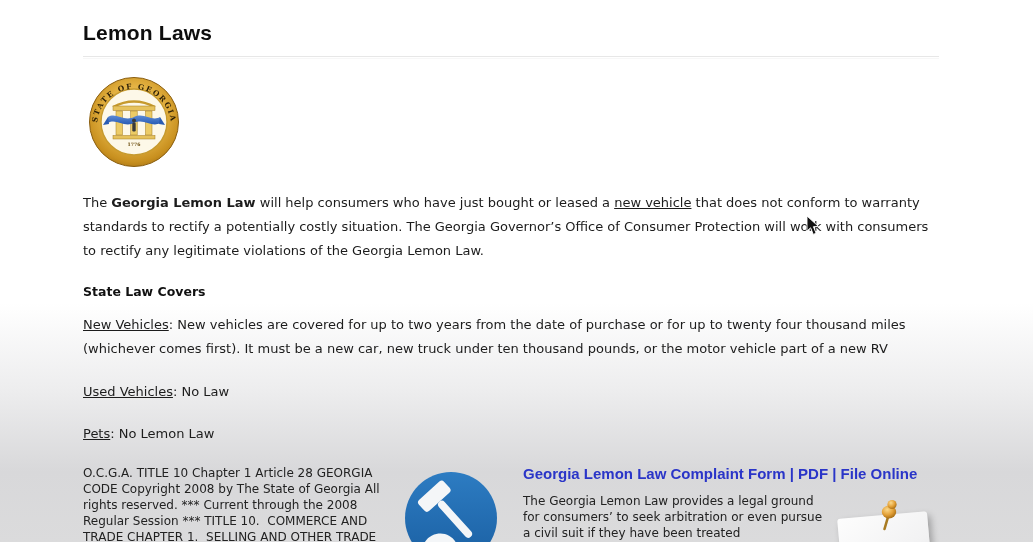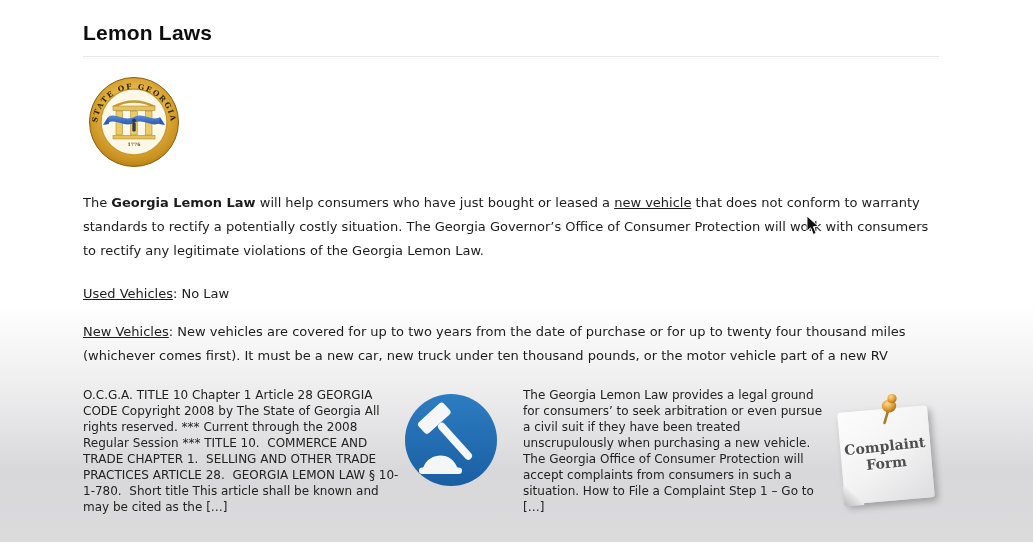--- a/index.html
+++ b/index.html
@@ -117,23 +117,25 @@
         <path d="M72 41 L77 49 L71 48 Z" fill="#2a5cb4"></path>
         <circle cx="46" cy="44.5" r="2" fill="#3a3a3a"></circle>
         <rect x="44.3" y="46.5" width="3.4" height="9" rx="1.2" fill="#3a3a3a"></rect>
         <rect x="25" y="59.5" width="42" height="3.5" fill="#e6c25c" stroke="#a37b1f" stroke-width="0.5"></rect>
         <text x="46" y="70" font-family="DejaVu Serif, serif" font-size="4.6" font-weight="bold" fill="#6b4c0c" text-anchor="middle">1776</text>
       </svg>
     </div>
 
     <p class="body-text intro"><span>The </span><b>Georgia Lemon Law</b><span> will help consumers who have just bought or leased a </span><span class="u">new vehicle</span><span> that does not conform to warranty standards to rectify a potentially costly situation. The Georgia Governor’s Office of Consumer Protection will work with consumers to rectify any legitimate violations of the Georgia Lemon Law.</span></p>
 
+    <div class="covers-heading">State Law Covers</div>
 
+    <p class="body-text cover-nv"><span class="u">New Vehicles</span><span>: New vehicles are covered for up to two years from the date of purchase or for up to twenty four thousand miles (whichever comes first). It must be a new car, new truck under ten thousand pounds, or the motor vehicle part of a new RV</span></p>
     <p class="body-text cover-used"><span class="u">Used Vehicles</span><span>: No Law</span></p>
-    <p class="body-text cover-nv"><span class="u">New Vehicles</span><span>: New vehicles are covered for up to two years from the date of purchase or for up to twenty four thousand miles (whichever comes first). It must be a new car, new truck under ten thousand pounds, or the motor vehicle part of a new RV</span></p>
+    <p class="body-text cover-pets"><span class="u">Pets</span><span>: No Lemon Law</span></p>
 
     <div class="columns">
 
       <div class="col">
         <div class="col-row">
           <div class="excerpt">O.C.G.A. TITLE 10 Chapter 1 Article 28 GEORGIA CODE Copyright 2008 by The State of Georgia All rights reserved. *** Current through the 2008 Regular Session *** TITLE 10.  COMMERCE AND TRADE CHAPTER 1.  SELLING AND OTHER TRADE PRACTICES ARTICLE 28.  GEORGIA LEMON LAW § 10-1-780.  Short title This article shall be known and may be cited as the […]</div>
           <div class="gavel-wrap">
             <svg viewBox="0 0 96 96" width="96" height="96">
               <defs>
                 <linearGradient id="gblue" x1="0" y1="0" x2="0" y2="1">
@@ -147,20 +149,21 @@
                 <rect x="-3.8" y="-7" width="7.6" height="47" rx="3.8"></rect>
               </g>
               <path d="M20 76 c3 -9 11 -12.5 17.5 -12.5 c7.5 0 14 4.5 17 12.5 z" fill="#f4f6f8"></path>
               <rect x="16" y="75.5" width="43" height="6.5" rx="3.2" fill="#f4f6f8"></rect>
             </svg>
           </div>
         </div>
       </div>
 
       <div class="col-right">
+        <div class="col-title">Georgia Lemon Law Complaint Form | PDF | File Online</div>
         <div class="col-row">
           <div class="excerpt">The Georgia Lemon Law provides a legal ground for consumers’ to seek arbitration or even pursue a civil suit if they have been treated unscrupulously when purchasing a new vehicle. The Georgia Office of Consumer Protection will accept complaints from consumers in such a situation. How to File a Complaint Step 1 – Go to […]</div>
           <div class="note-wrap">
             <div class="note">
               <div class="note-text">
                 <div>Complaint</div>
                 <div>Form</div>
               </div>
             </div>
             <svg class="pin" viewBox="0 0 30 36">

